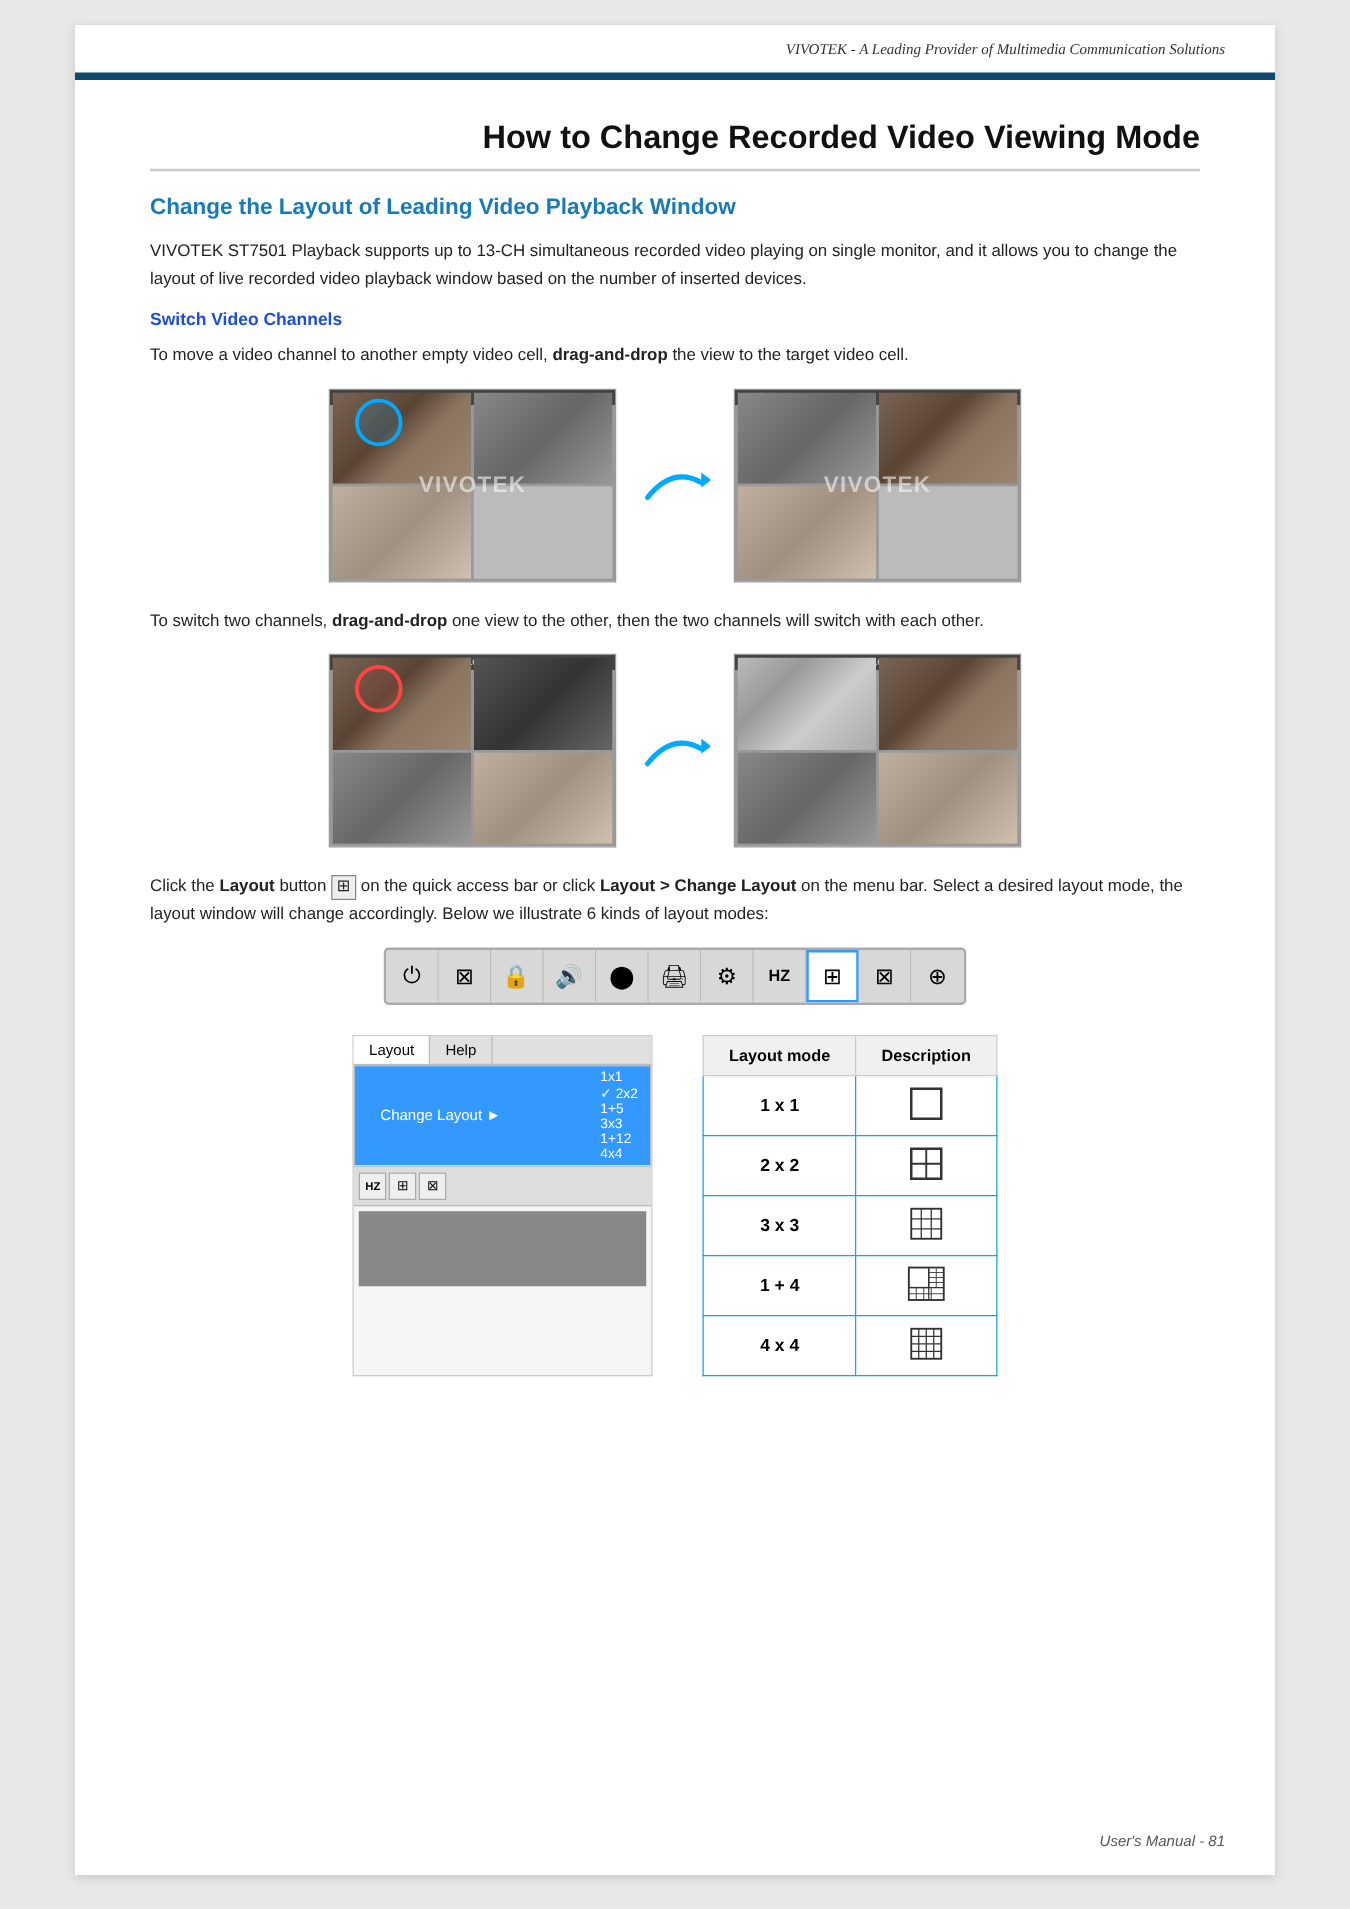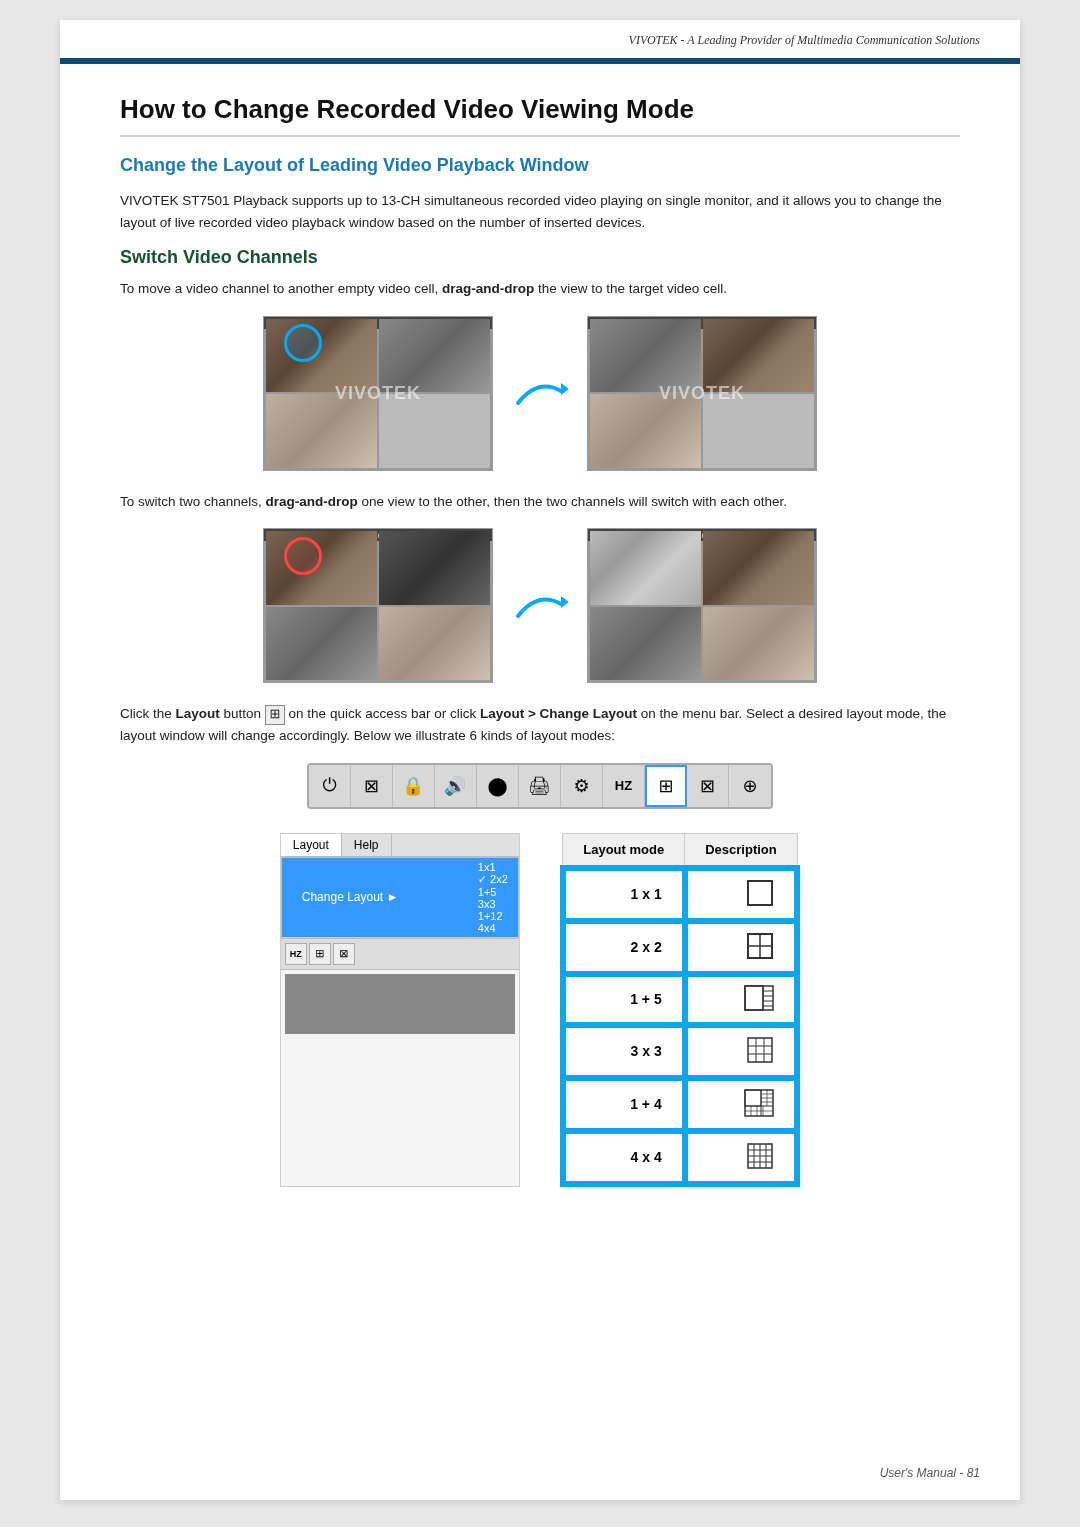--- a/index.html
+++ b/index.html
@@ -34,31 +34,32 @@
     .content {
       padding: 30px 60px 60px 60px;
     }
     .page-title {
       font-size: 26px;
       font-weight: bold;
       color: #111;
       margin-bottom: 18px;
       border-bottom: 2px solid #ccc;
       padding-bottom: 10px;
+      text-align: right;
     }
     .section-title {
       font-size: 18px;
       font-weight: bold;
       color: #1a7ab5;
       margin-bottom: 14px;
     }
     .sub-section-title {
-      font-size: 18px;
+      font-size: 14px;
       font-weight: bold;
-      color: #14532d;
+      color: #1d4ed8;
       margin-bottom: 10px;
     }
     .body-text {
       font-size: 13.5px;
       color: #222;
       line-height: 1.6;
       margin-bottom: 14px;
     }
     .body-text strong {
       font-weight: bold;
@@ -233,22 +234,22 @@
     .layout-table th {
       padding: 8px 20px;
       text-align: center;
       font-weight: bold;
       border: 1px solid #ccc;
       background: #f0f0f0;
       font-size: 13px;
     }
     .layout-table td {
       padding: 8px 20px;
-      text-align: right;
-      border: 6px solid #0ea5e9;
+      text-align: center;
+      border: 1px solid #0ea5e9;
       font-size: 14px;
       font-weight: bold;
     }
     .layout-icon {
       display: inline-flex;
       align-items: center;
       justify-content: center;
       font-size: 22px;
     }
     
@@ -464,36 +465,20 @@
               <span class="layout-icon">
                 <svg width="28" height="28" viewBox="0 0 28 28">
                   <rect x="2" y="2" width="24" height="24" fill="none" stroke="#333" stroke-width="2"></rect>
                   <line x1="14" y1="2" x2="14" y2="26" stroke="#333" stroke-width="1.5"></line>
                   <line x1="2" y1="14" x2="26" y2="14" stroke="#333" stroke-width="1.5"></line>
                 </svg>
               </span>
             </td>
           </tr>
           <tr>
-            <td>1 + 5</td>
-            <td>
-              <span class="layout-icon">
-                <svg width="30" height="26" viewBox="0 0 30 26">
-                  <rect x="1" y="1" width="28" height="24" fill="none" stroke="#333" stroke-width="1.5"></rect>
-                  <rect x="1" y="1" width="18" height="24" fill="none" stroke="#333" stroke-width="1.5"></rect>
-                  <line x1="19" y1="1" x2="19" y2="25" stroke="#333" stroke-width="1"></line>
-                  <line x1="19" y1="6" x2="29" y2="6" stroke="#333" stroke-width="1"></line>
-                  <line x1="19" y1="11" x2="29" y2="11" stroke="#333" stroke-width="1"></line>
-                  <line x1="19" y1="16" x2="29" y2="16" stroke="#333" stroke-width="1"></line>
-                  <line x1="19" y1="21" x2="29" y2="21" stroke="#333" stroke-width="1"></line>
-                </svg>
-              </span>
-            </td>
-          </tr>
-          <tr>
             <td>3 x 3</td>
             <td>
               <span class="layout-icon">
                 <svg width="28" height="28" viewBox="0 0 28 28">
                   <rect x="2" y="2" width="24" height="24" fill="none" stroke="#333" stroke-width="1.5"></rect>
                   <line x1="10" y1="2" x2="10" y2="26" stroke="#333" stroke-width="1"></line>
                   <line x1="18" y1="2" x2="18" y2="26" stroke="#333" stroke-width="1"></line>
                   <line x1="2" y1="10" x2="26" y2="10" stroke="#333" stroke-width="1"></line>
                   <line x1="2" y1="18" x2="26" y2="18" stroke="#333" stroke-width="1"></line>
                 </svg>

